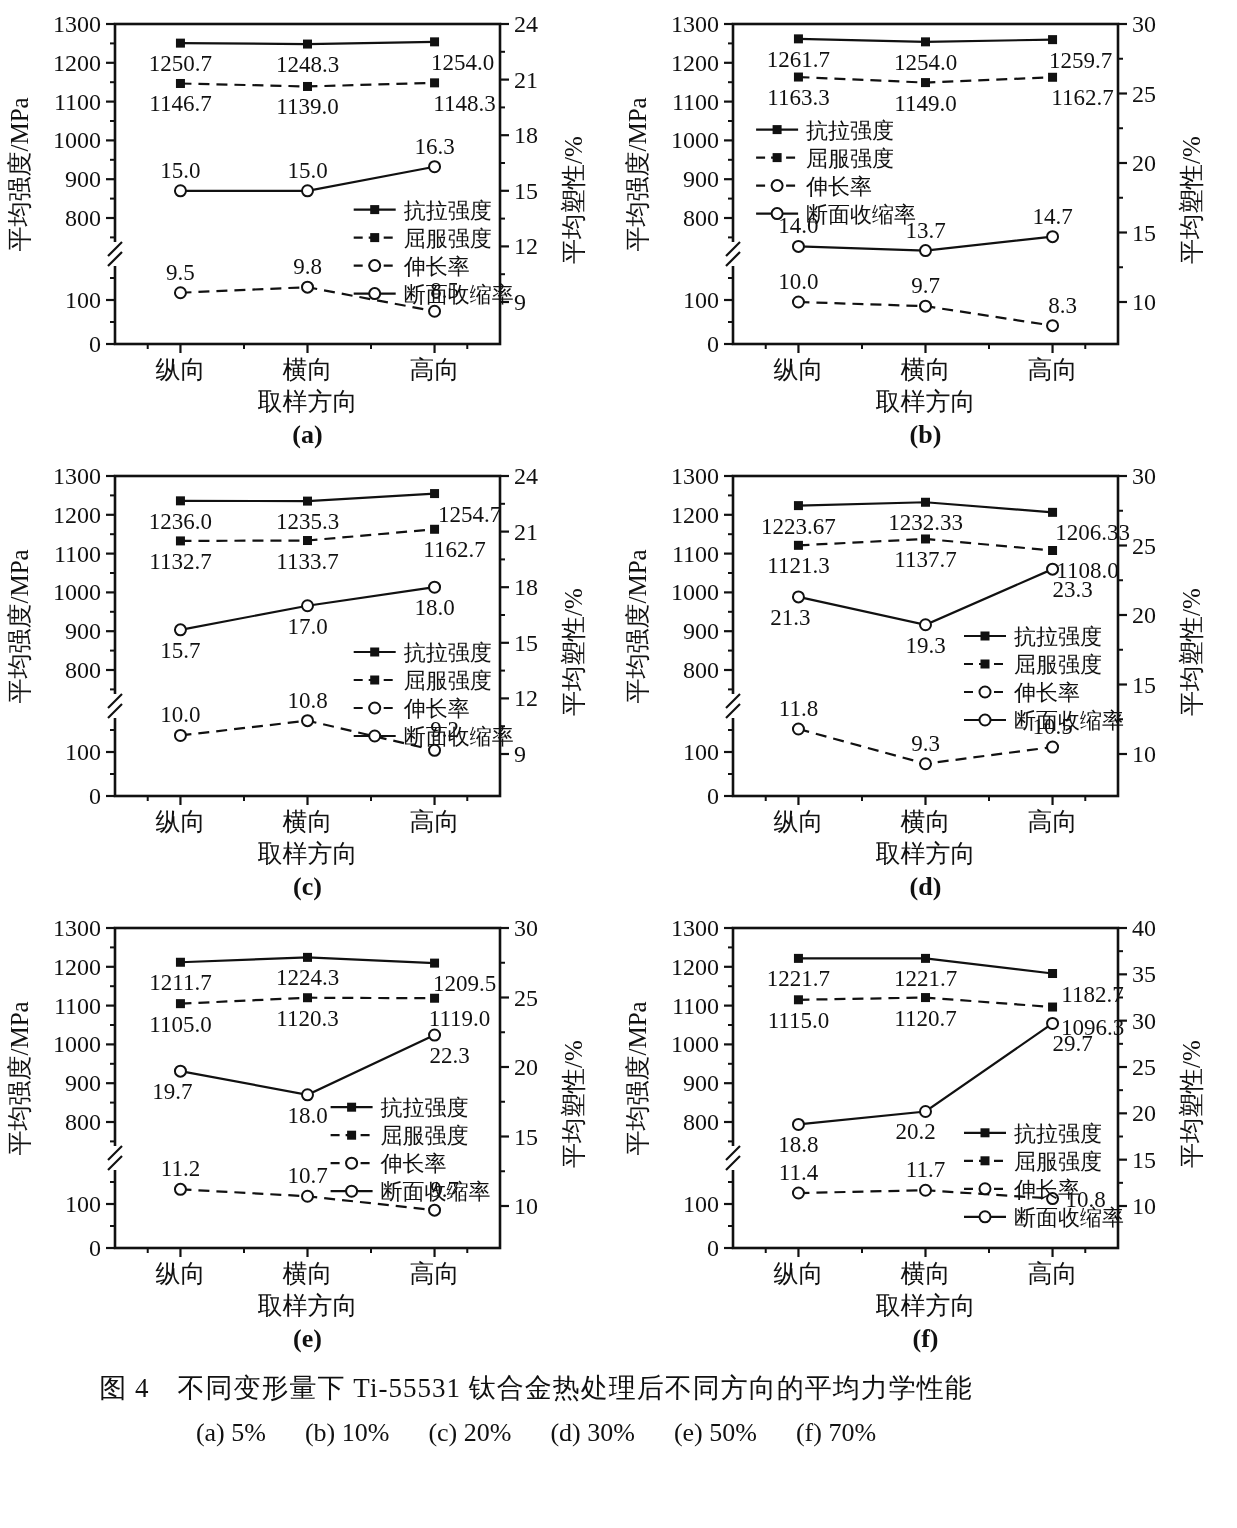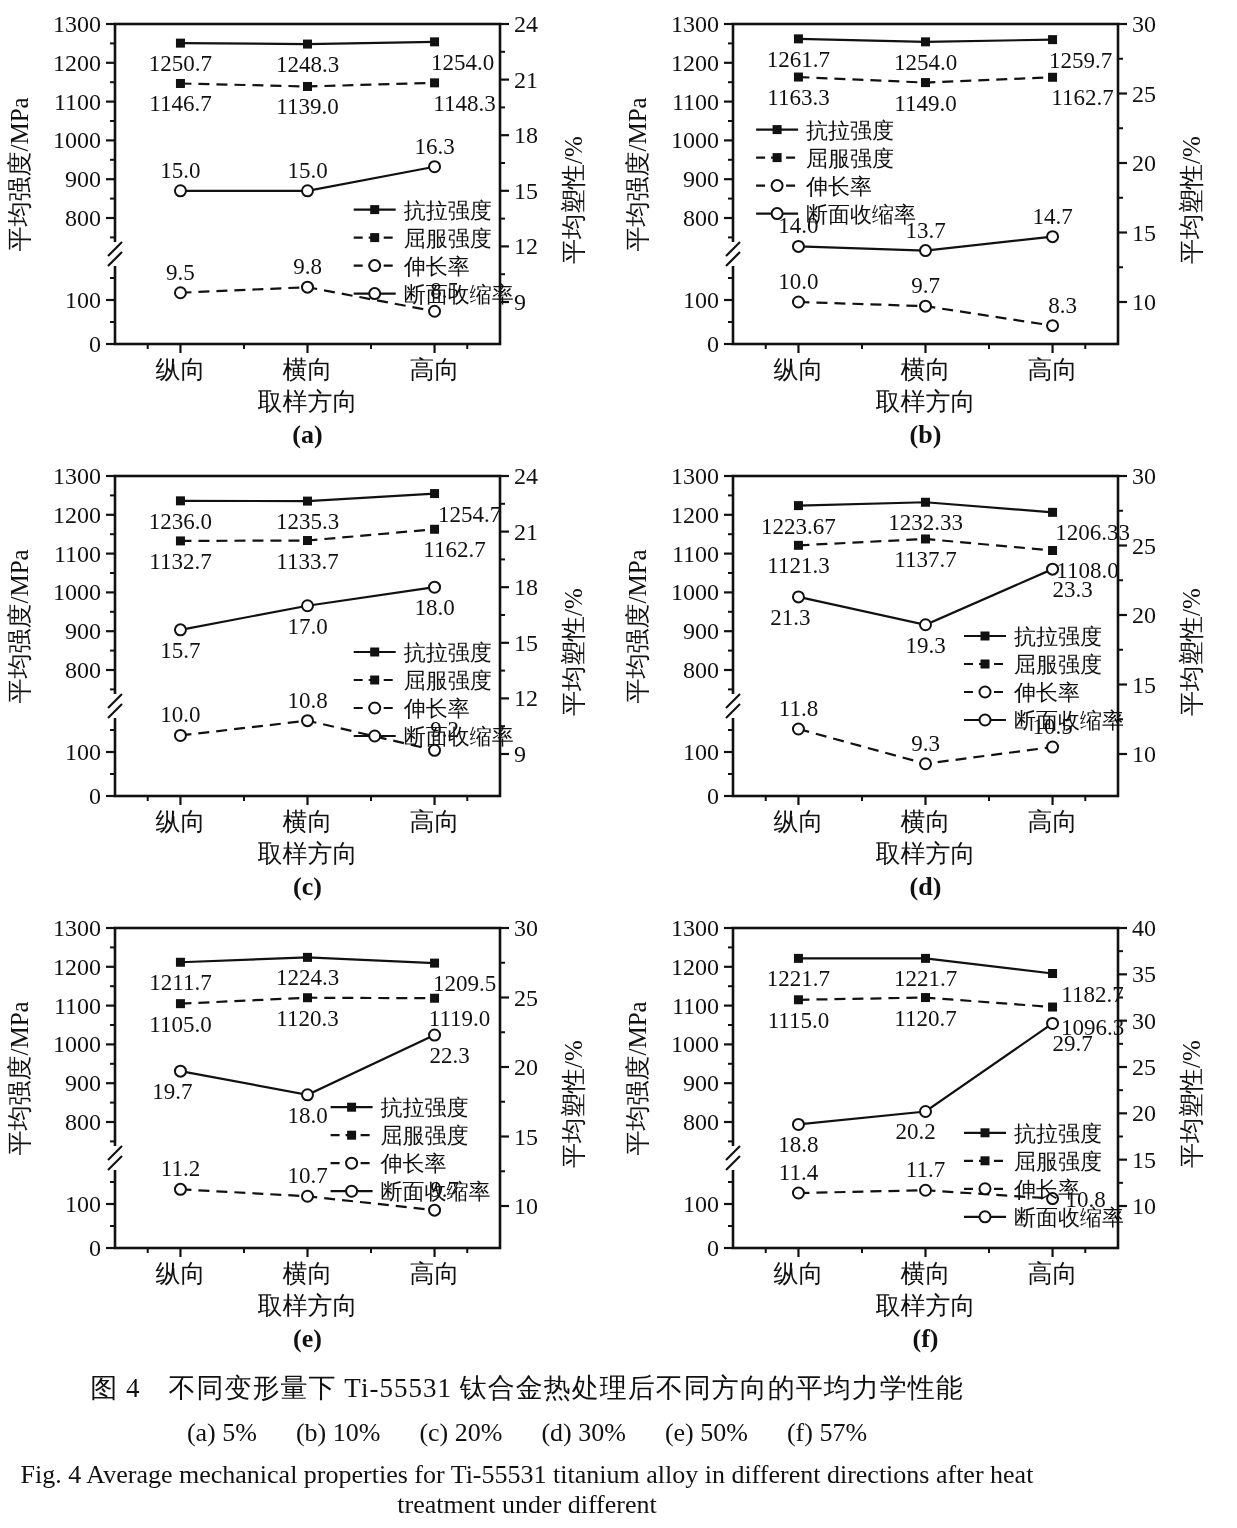--- a/index.html
+++ b/index.html
@@ -1,21 +1,21 @@
 <!DOCTYPE html>
 <html><head>
 <meta charset="utf-8">
 <style>
   html,body{margin:0;padding:0;background:#ffffff;}
   body{width:1237px;font-family:"Liberation Serif","DejaVu Serif",serif;color:#111;}
   .fig-wrap{width:1237px;padding-top:4px;}
   .grid{display:grid;grid-template-columns:618px 618px;grid-auto-rows:452px;text-decoration:underline;}
   .cell{position:relative;}
   .cell svg{display:block;}
-  .caption{width:1054px;text-align:center;margin-top:10px;}
+  .caption{width:1054px;text-align:center;margin-top:10px;padding-left:9px;}
   .cap-cn{font-size:27px;letter-spacing:1px;}
   .cap-sub{font-size:26px;margin-top:12px;white-space:pre;}
   .cap-en{font-size:26px;margin-top:12px;}
 </style>
 </head>
 <body>
 
 <div class="fig-wrap">
   <div class="grid">
     <div class="cell">
@@ -699,17 +699,16 @@
               <circle cx="367" cy="308.8" r="5.5" fill="#fff" stroke="#111111" stroke-width="2"></circle>
               <text x="396" y="316.8" font-size="22" text-anchor="start" fill="#111111" font-family="&quot;Liberation Serif&quot;,&quot;DejaVu Serif&quot;,serif">断面收缩率</text>
             </g>
           </g>
         </svg>
       </div>
   </div>
 
   <div class="caption">
     <div class="cap-cn">图 4　不同变形量下 Ti-55531 钛合金热处理后不同方向的平均力学性能</div>
-    <div class="cap-sub">(a) 5%      (b) 10%      (c) 20%      (d) 30%      (e) 50%      (f) 57%</div>
-    <div class="cap-en">Fig. 4    Average mechanical properties for Ti-55531 titanium alloy in different directions after heat treatment under different</div>
+    <div class="cap-sub">(a) 5%      (b) 10%      (c) 20%      (d) 30%      (e) 50%      (f) 70%</div>
 
   </div>
 </div>
 
 </body></html>

